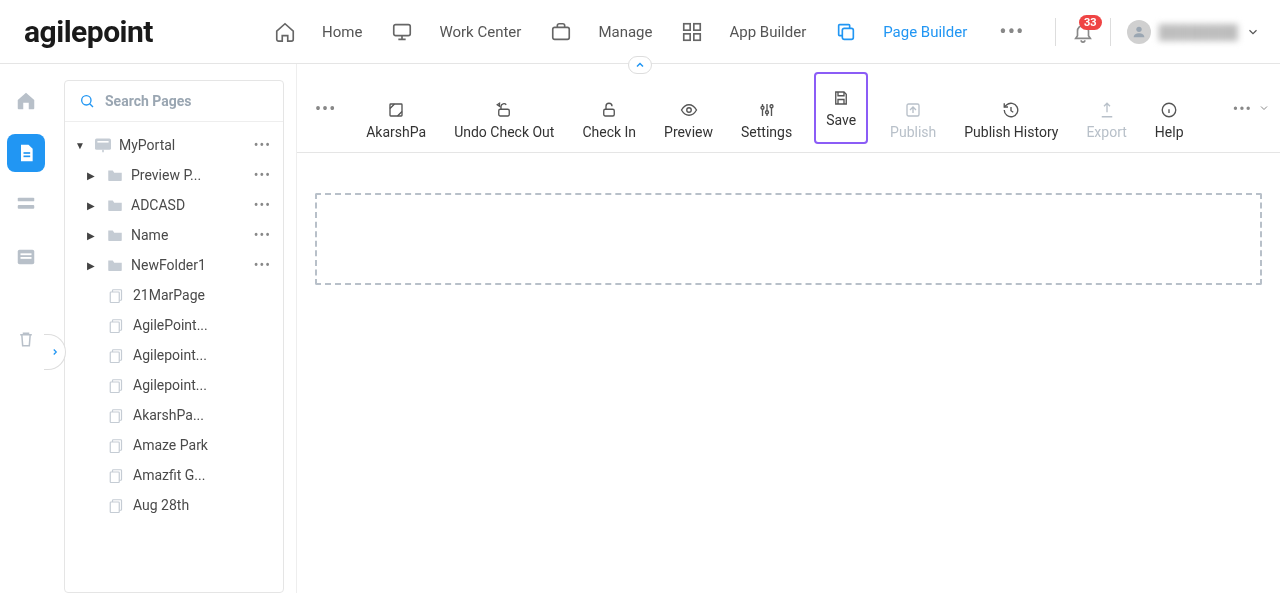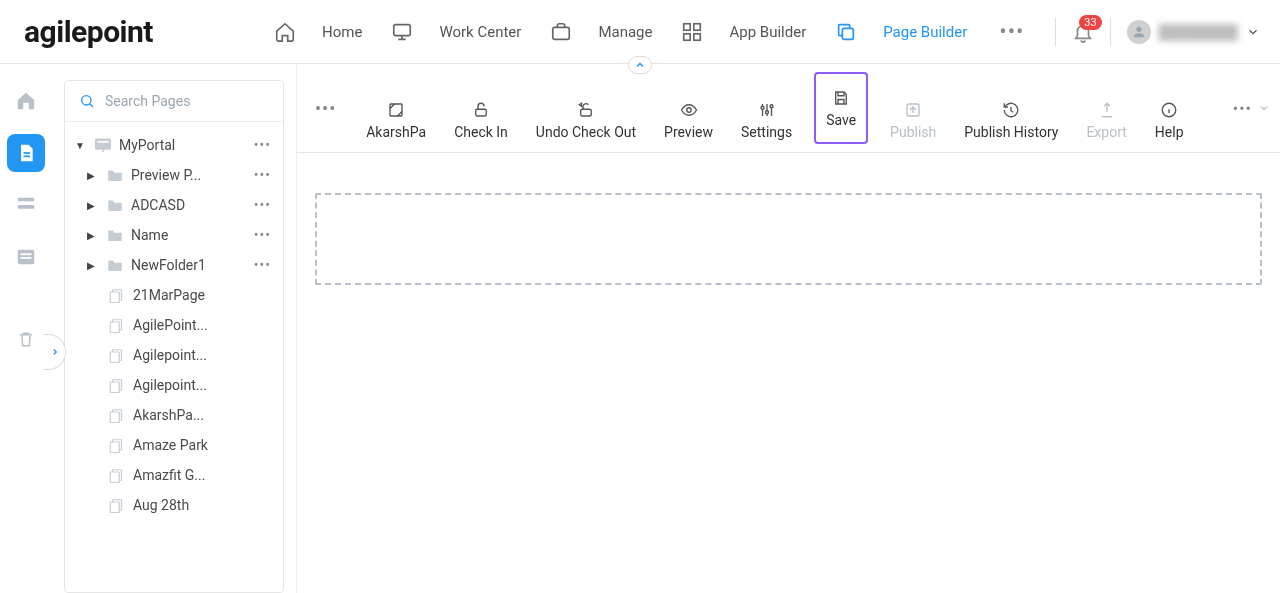--- a/index.html
+++ b/index.html
@@ -9,21 +9,21 @@
 .top-header { height: 64px; display: flex; align-items: center; padding: 0 20px 0 24px; border-bottom: 1px solid #e5e5e5; position: relative; }
 .logo { font-size: 30px; font-weight: 700; letter-spacing: -0.5px; color: #1a1a1a; }
 .nav-items { display: flex; align-items: center; margin-left: 120px; gap: 28px; }
 .nav-item { display: flex; align-items: center; gap: 25px; color: #555; cursor: pointer; font-size: 15px; }
 .nav-item.active { color: #2196f3; }
 .nav-item .icon { width: 24px; height: 24px; display: flex; align-items: center; justify-content: center; }
 .nav-more { color: #888; font-size: 22px; letter-spacing: 1px; margin-left: 4px; cursor: pointer; }
 .top-right { margin-left: auto; display: flex; align-items: center; gap: 16px; }
 .divider { width: 1px; height: 28px; background: #ddd; }
 .bell-wrap { position: relative; cursor: pointer; }
-.badge { position: absolute; top: -6px; right: -8px; background: #ef4444; color: #fff; border-radius: 10px; font-size: 11px; padding: 1px 5px; font-weight: 400; }
+.badge { position: absolute; top: -6px; right: -8px; background: #ef4444; color: #fff; border-radius: 10px; font-size: 11px; padding: 1px 5px; font-weight: 700; }
 .user-wrap { display: flex; align-items: center; gap: 8px; cursor: pointer; }
 .avatar { width: 24px; height: 24px; border-radius: 50%; background: #d0d0d0; display: flex; align-items: center; justify-content: center; }
 .user-name { color: #bdbdbd; font-size: 14px; filter: blur(3px); }
 .chevron-icon { color: #555; }
 
 
 .float-chevron { position: absolute; left: 50%; top: 56px; transform: translateX(-50%); width: 24px; height: 18px; background: #fff; border: 1px solid #ddd; border-radius: 10px; display: flex; align-items: center; justify-content: center; color: #2196f3; z-index: 5; cursor: pointer; }
 
 
 .main { display: flex; height: calc(100% - 64px); }
@@ -31,21 +31,21 @@
 
 .rail { width: 52px; background: #fff; display: flex; flex-direction: column; align-items: center; padding-top: 18px; gap: 14px; position: relative; }
 .rail-item { width: 38px; height: 38px; border-radius: 8px; display: flex; align-items: center; justify-content: center; cursor: pointer; color: #a6b0bd; }
 .rail-item.active { background: #2196f3; color: #fff; }
 .rail-expand { position: absolute; left: 44px; top: 270px; width: 22px; height: 36px; border: 1px solid #ddd; border-left: none; border-radius: 0 18px 18px 0; background: #fff; display: flex; align-items: center; justify-content: center; color: #2196f3; cursor: pointer; z-index: 4; }
 .rail-separator { height: 16px; }
 
 
 .sidebar { width: 220px; border: 1px solid #e5e5e5; border-radius: 4px; margin: 16px 0 0 12px; display: flex; flex-direction: column; background: #fff; }
 .search-row { display: flex; align-items: center; padding: 12px 14px; gap: 10px; border-bottom: 1px solid #eee; }
-.search-row input { border: none; outline: none; font-size: 14px; color: #555; flex: 1; }
+.search-row input { border: none; outline: none; font-size: 14px; color: #555; flex: 1; font-weight: bold; }
 .search-row input::placeholder { color: #9aa6b2; }
 .search-icon { color: #2196f3; }
 
 .tree { flex: 1; overflow-y: auto; padding: 8px 4px; position: relative; }
 .tree::-webkit-scrollbar { width: 8px; }
 .tree::-webkit-scrollbar-thumb { background: #c4cbd3; border-radius: 4px; }
 .tree-row { display: flex; align-items: center; font-size: 14px; color: #4a4a4a; padding: 6px 6px; gap: 6px; cursor: pointer; border-radius: 4px; }
 .tree-row .arrow { width: 12px; color: #444; font-size: 10px; }
 .tree-row .ficon { width: 20px; height: 18px; display: flex; align-items: center; justify-content: center; color: #b8c0c9; }
 .tree-row .label { flex: 1; white-space: nowrap; overflow: hidden; text-overflow: ellipsis; }
@@ -353,33 +353,33 @@
                 <rect x="4" y="4" width="16" height="16" rx="1"></rect>
                 <path d="M10 4l-6 6M14 20l6-6"></path>
               </svg>
             </span>
           <span>AkarshPa</span>
         </div>
         <div class="action">
           <span class="aicon">
               <svg width="18" height="18" viewBox="0 0 24 24" fill="none" stroke="#555" stroke-width="1.8">
                 <rect x="5" y="11" width="14" height="9" rx="2"></rect>
+                <path d="M8 11V7a4 4 0 0 1 7-2M3 5l3-2v4z"></path>
+              </svg>
+            </span>
+          <span>Undo Check Out</span>
+        </div>
+        <div class="action">
+          <span class="aicon">
+              <svg width="18" height="18" viewBox="0 0 24 24" fill="none" stroke="#555" stroke-width="1.8">
+                <rect x="5" y="11" width="14" height="9" rx="2"></rect>
                 <path d="M8 11V7a4 4 0 0 1 8 0"></path>
               </svg>
             </span>
           <span>Check In</span>
-        </div>
-        <div class="action">
-          <span class="aicon">
-              <svg width="18" height="18" viewBox="0 0 24 24" fill="none" stroke="#555" stroke-width="1.8">
-                <rect x="5" y="11" width="14" height="9" rx="2"></rect>
-                <path d="M8 11V7a4 4 0 0 1 7-2M3 5l3-2v4z"></path>
-              </svg>
-            </span>
-          <span>Undo Check Out</span>
         </div>
         <div class="action">
           <span class="aicon">
               <svg width="20" height="18" viewBox="0 0 24 24" fill="none" stroke="#555" stroke-width="1.8">
                 <path d="M2 12s4-7 10-7 10 7 10 7-4 7-10 7-10-7-10-7z"></path>
                 <circle cx="12" cy="12" r="3"></circle>
               </svg>
             </span>
           <span>Preview</span>
         </div>

